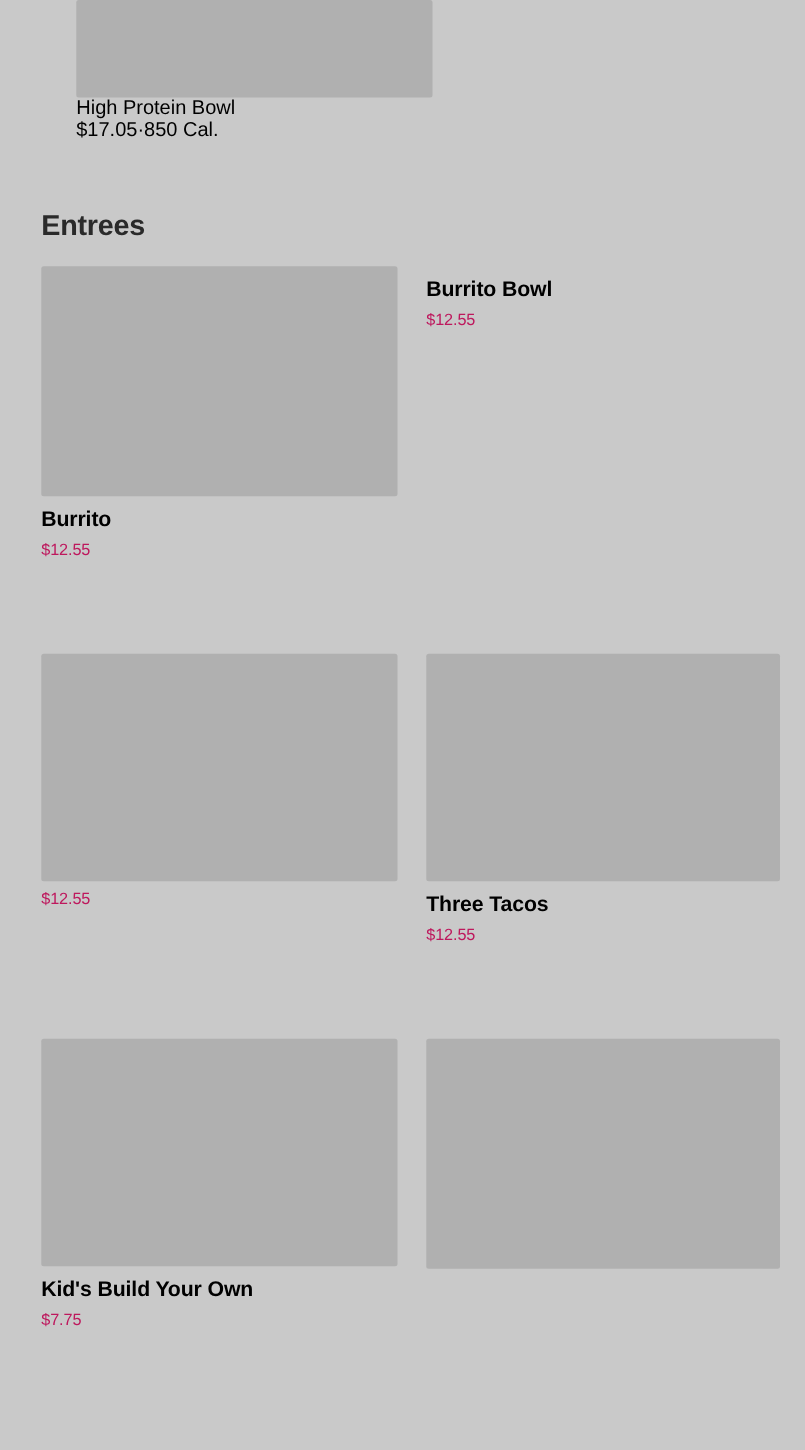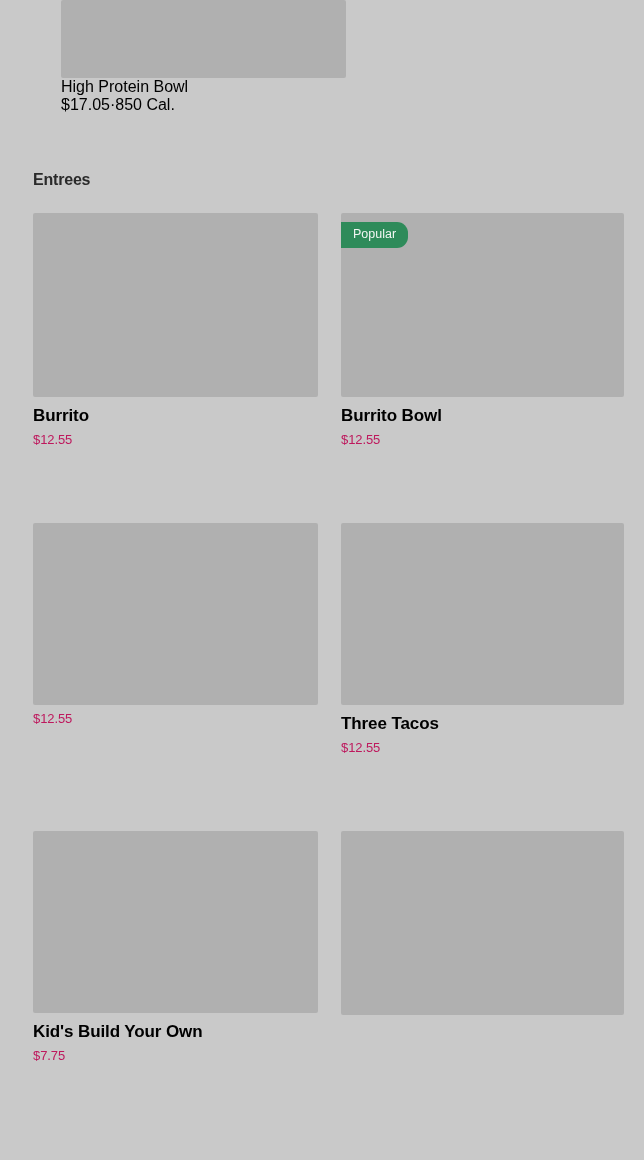--- a/index.html
+++ b/index.html
@@ -36,21 +36,21 @@
     height: 78px;
     background: #b0b0b0;
     border-radius: 2px;
   }
 
   
   .section-heading {
     position: absolute;
     left: 33px;
     top: 166px;
-    font-size: 16px;
+    font-size: 23px;
     font-weight: bold;
     letter-spacing: -0.2px;
     color: #2a2a2a;
     line-height: 28px;
   }
 
   
   .grid {
     position: absolute;
     left: 33px;
@@ -131,23 +131,20 @@
 
   <div class="grid">
 
     <div class="card">
       <div class="thumb"></div>
       <div class="title">Burrito</div>
       <div class="meta">$12.55</div>
     </div>
 
     <div class="card">
-      <div class="thumb">
-        <span class="badge">Popular</span>
-      </div>
       <div class="title">Burrito Bowl</div>
       <div class="meta">$12.55</div>
     </div>
 
 
     <div class="card tall">
       <div class="thumb"></div>
       <div class="meta">$12.55</div>
     </div>
 

